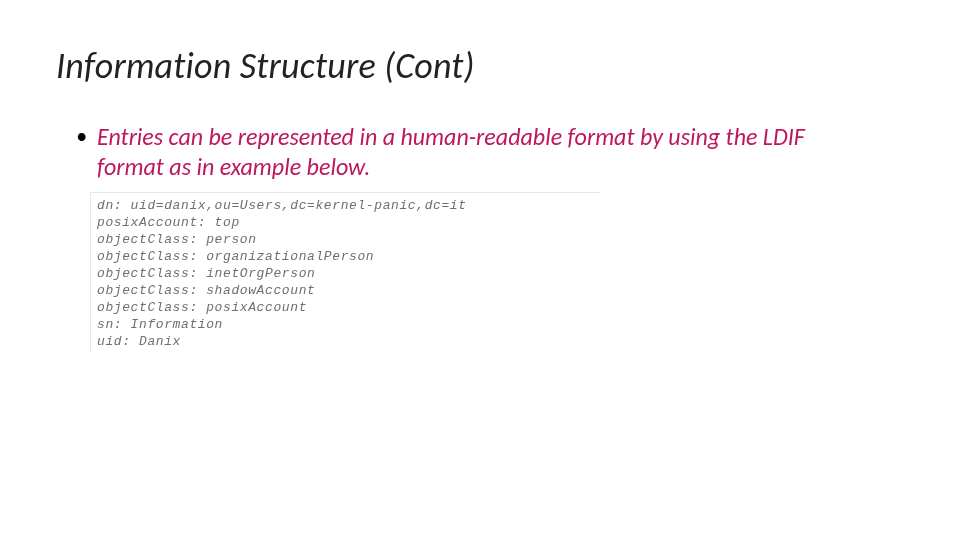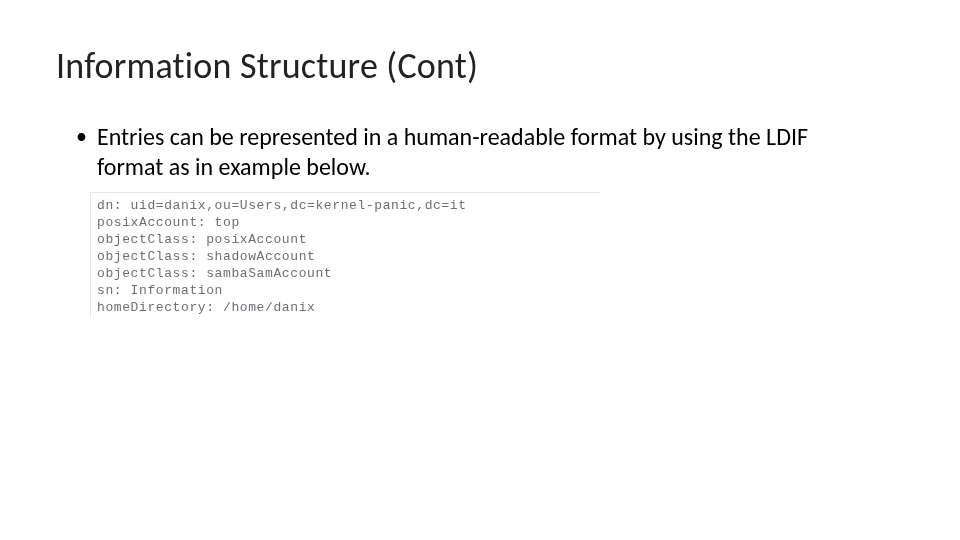--- a/index.html
+++ b/index.html
@@ -10,20 +10,21 @@
     background: #fff;
     font-family: Calibri, "Segoe UI", Arial, sans-serif;
     color: #1a1a1a;
   }
   .slide {
     position: relative;
     width: 960px;
     height: 416px;
     box-sizing: border-box;
     padding: 44px 56px 0 56px;
+    font-style: italic;
   }
   .title {
     font-size: 36px;
     font-weight: 400;
     margin: 0 0 34px 0;
     color: #222;
     letter-spacing: 0.2px;
   }
   .bullet-row {
     display: flex;
@@ -33,21 +34,21 @@
   }
   .bullet-dot {
     font-size: 22px;
     line-height: 30px;
     margin-right: 10px;
     color: #000;
   }
   .bullet-text {
     font-size: 24px;
     line-height: 30px;
-    color: #000000;
+    color: #be185d;
     max-width: 780px;
   }
   .code-block {
     margin: 8px 0 0 34px;
     width: 510px;
     background: #fff;
     border: 1px solid #e4e8ec;
     border-right: none;
     border-bottom: none;
     padding: 4px 6px 2px 6px;
@@ -71,20 +72,22 @@
   <h1 class="title">Information Structure (Cont)</h1>
 
   <div class="bullet-row">
     <span class="bullet-dot">•</span>
     <span class="bullet-text">Entries can be represented in a human-readable format by using the LDIF format as in example below.</span>
   </div>
 
   <div class="code-block">
     <div class="code-line">dn: uid=danix,ou=Users,dc=kernel-panic,dc=it</div>
     <div class="code-line">posixAccount: top</div>
+    <div class="code-line">objectClass: person</div>
+    <div class="code-line">objectClass: organizationalPerson</div>
+    <div class="code-line">objectClass: inetOrgPerson</div>
+    <div class="code-line">objectClass: shadowAccount</div>
     <div class="code-line">objectClass: posixAccount</div>
-    <div class="code-line">objectClass: shadowAccount</div>
-    <div class="code-line">objectClass: sambaSamAccount</div>
     <div class="code-line">sn: Information</div>
-    <div class="code-line">homeDirectory: /home/danix</div>
+    <div class="code-line">uid: Danix</div>
   </div>
 
 </div>
 
 </body></html>

